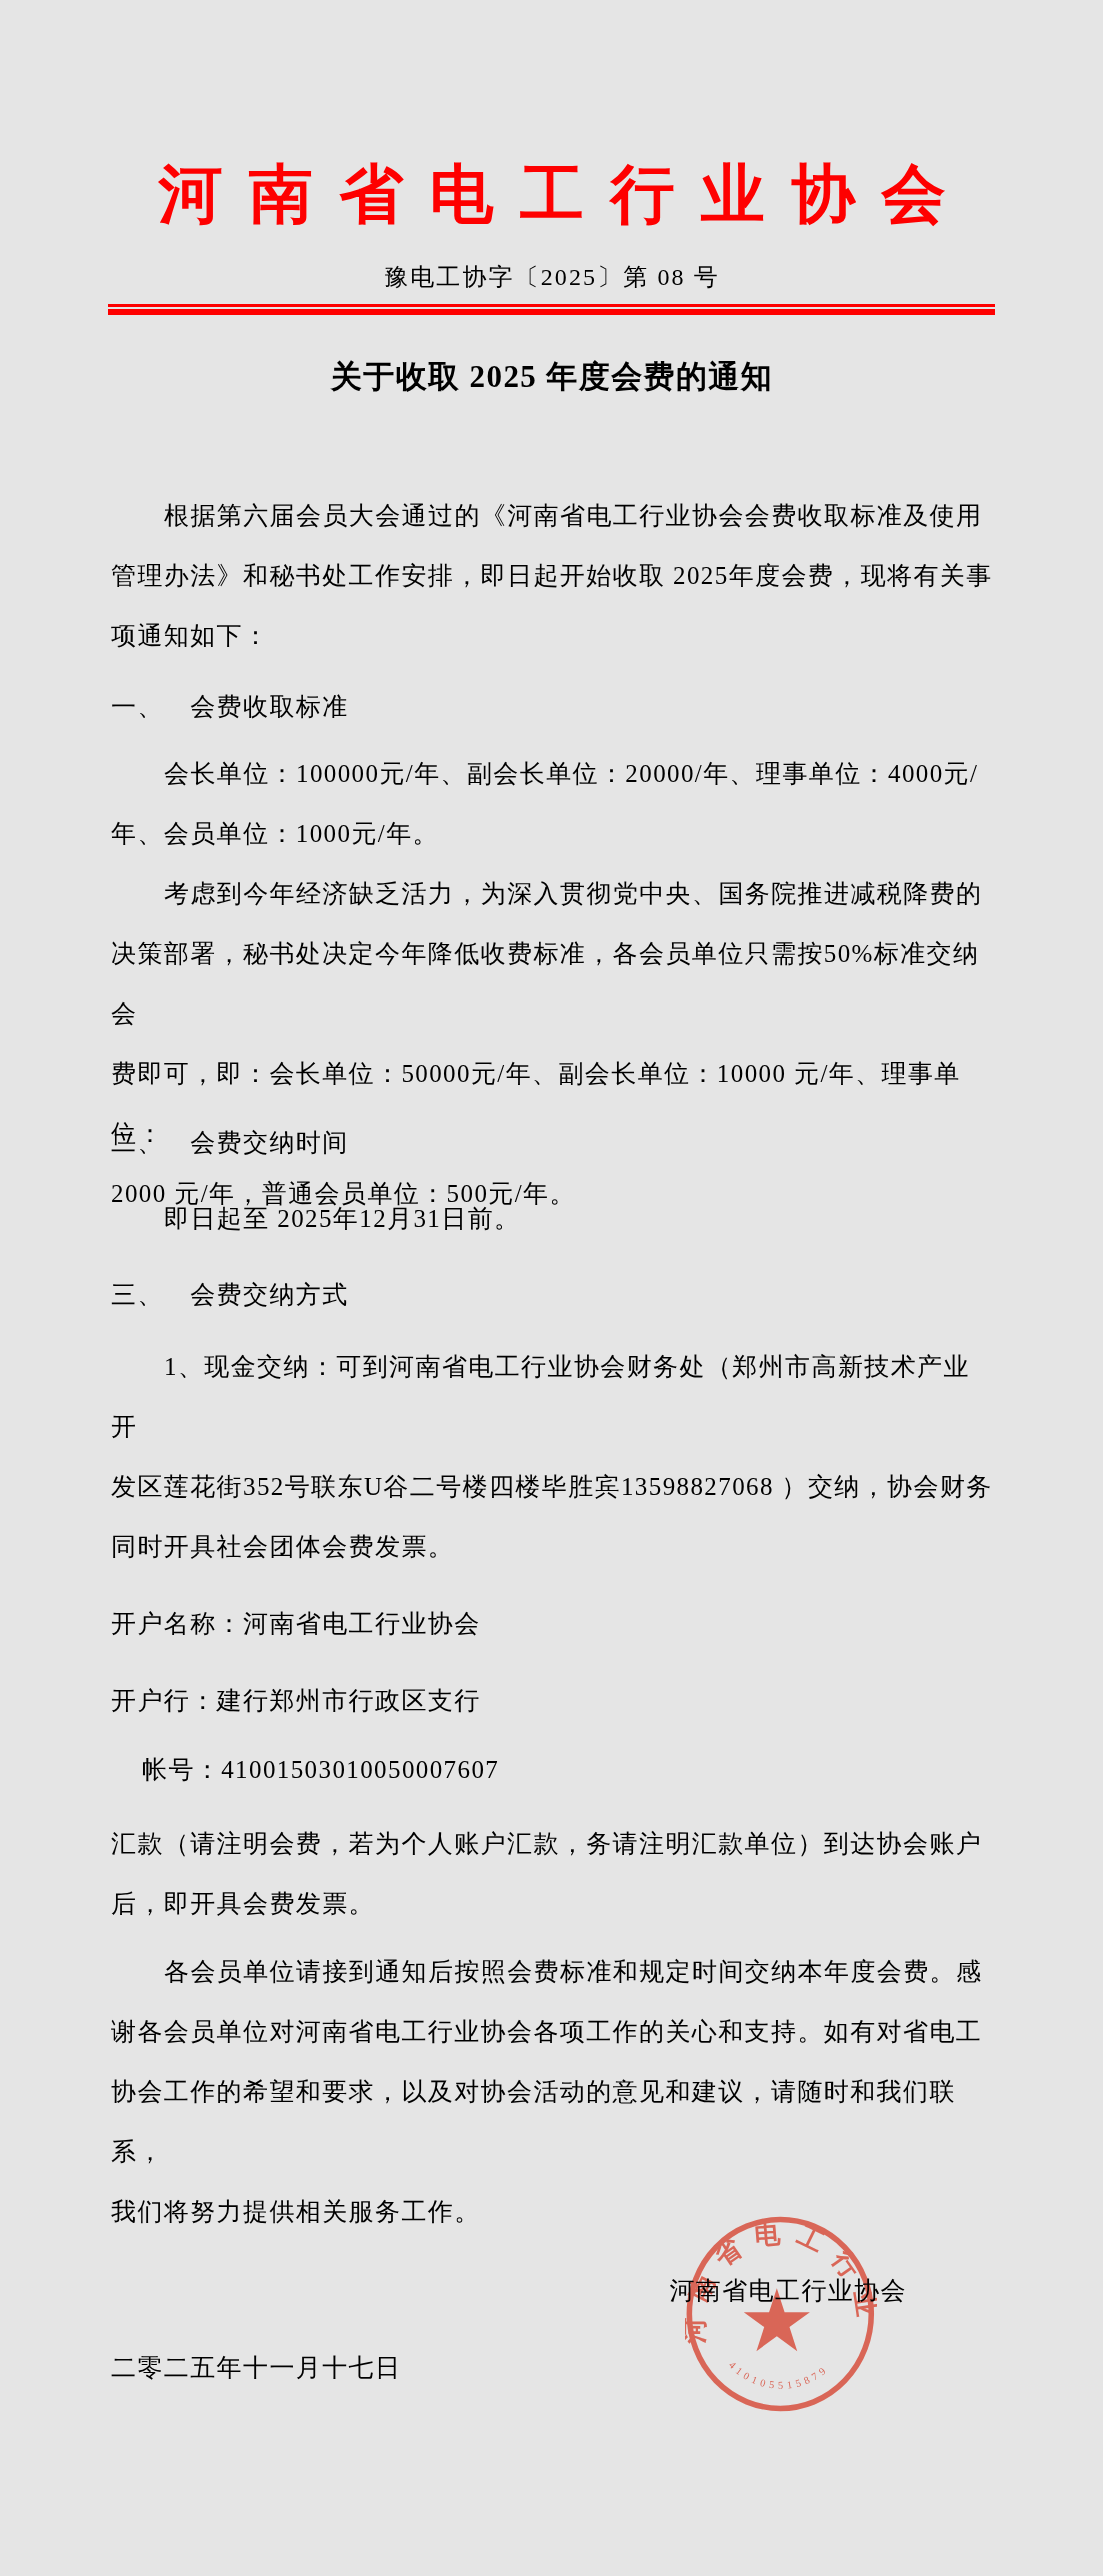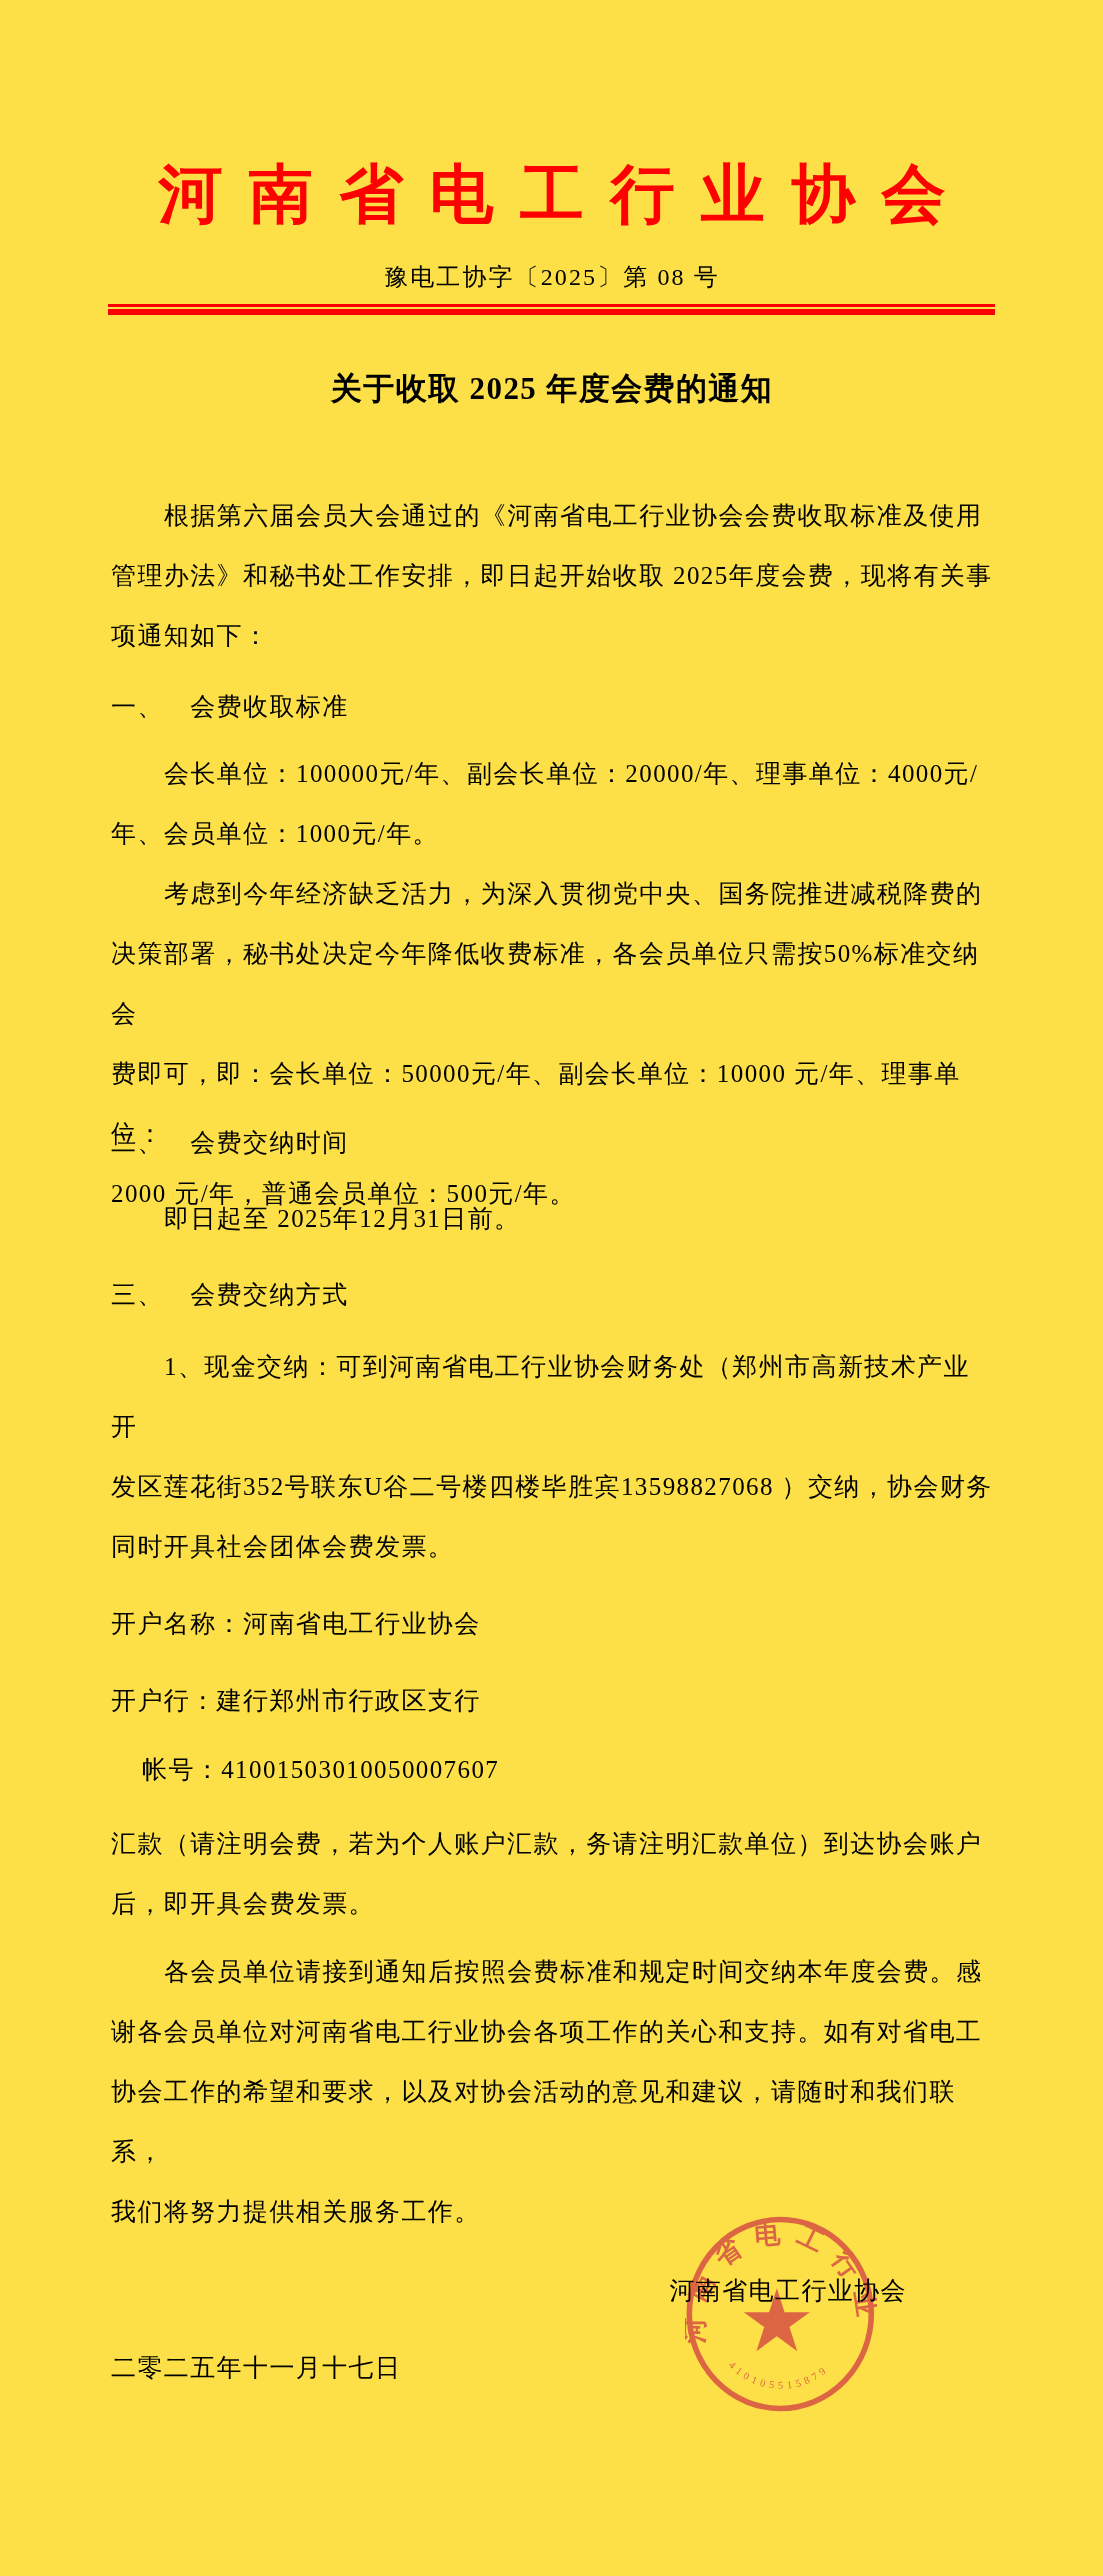--- a/index.html
+++ b/index.html
@@ -1,19 +1,19 @@
 <!DOCTYPE html>
 <html style="font-size:11px"><head>
 <meta charset="utf-8">
 <style>
   html,body { margin:0; padding:0; background:#ffffff; }
   .page {
     position:relative;
     width:1104px; height:2576px;
-    background:#fde047;
+    background:#e5e5e5;
     font-family:"Liberation Serif","DejaVu Serif",serif;
     color:#000;
     overflow:hidden;
   }
   .org-title {
     position:absolute; top:151px; left:0; width:100%;
     text-align:center;
     color:#fe0000;
     font-size:64px; font-weight:bold;
     letter-spacing:26.4px; text-indent:26.4px;
@@ -22,21 +22,21 @@
   .doc-no {
     position:absolute; top:261px; left:0; width:100%;
     text-align:center;
     font-size:24px; letter-spacing:2.1px;
   }
   .red-rule { position:absolute; left:108px; top:304px; width:887px; }
   .red-rule .thin  { height:2.8px; background:#fe0000; }
   .red-rule .gap   { height:2.1px; background:transparent; }
   .red-rule .thick { height:6.3px; background:#fe0000; }
   .notice-title {
-    position:absolute; top:368px; left:0; width:100%;
+    position:absolute; top:356px; left:0; width:100%;
     text-align:center;
     font-size:31px; font-weight:bold; letter-spacing:1.4px;
   }
   .body-text {
     position:absolute; left:111px; width:884px;
     font-size:25px; letter-spacing:1.4px; line-height:60px;
     white-space:pre-line;
     z-index:2;
   }
   .indent { text-indent:53px; }

